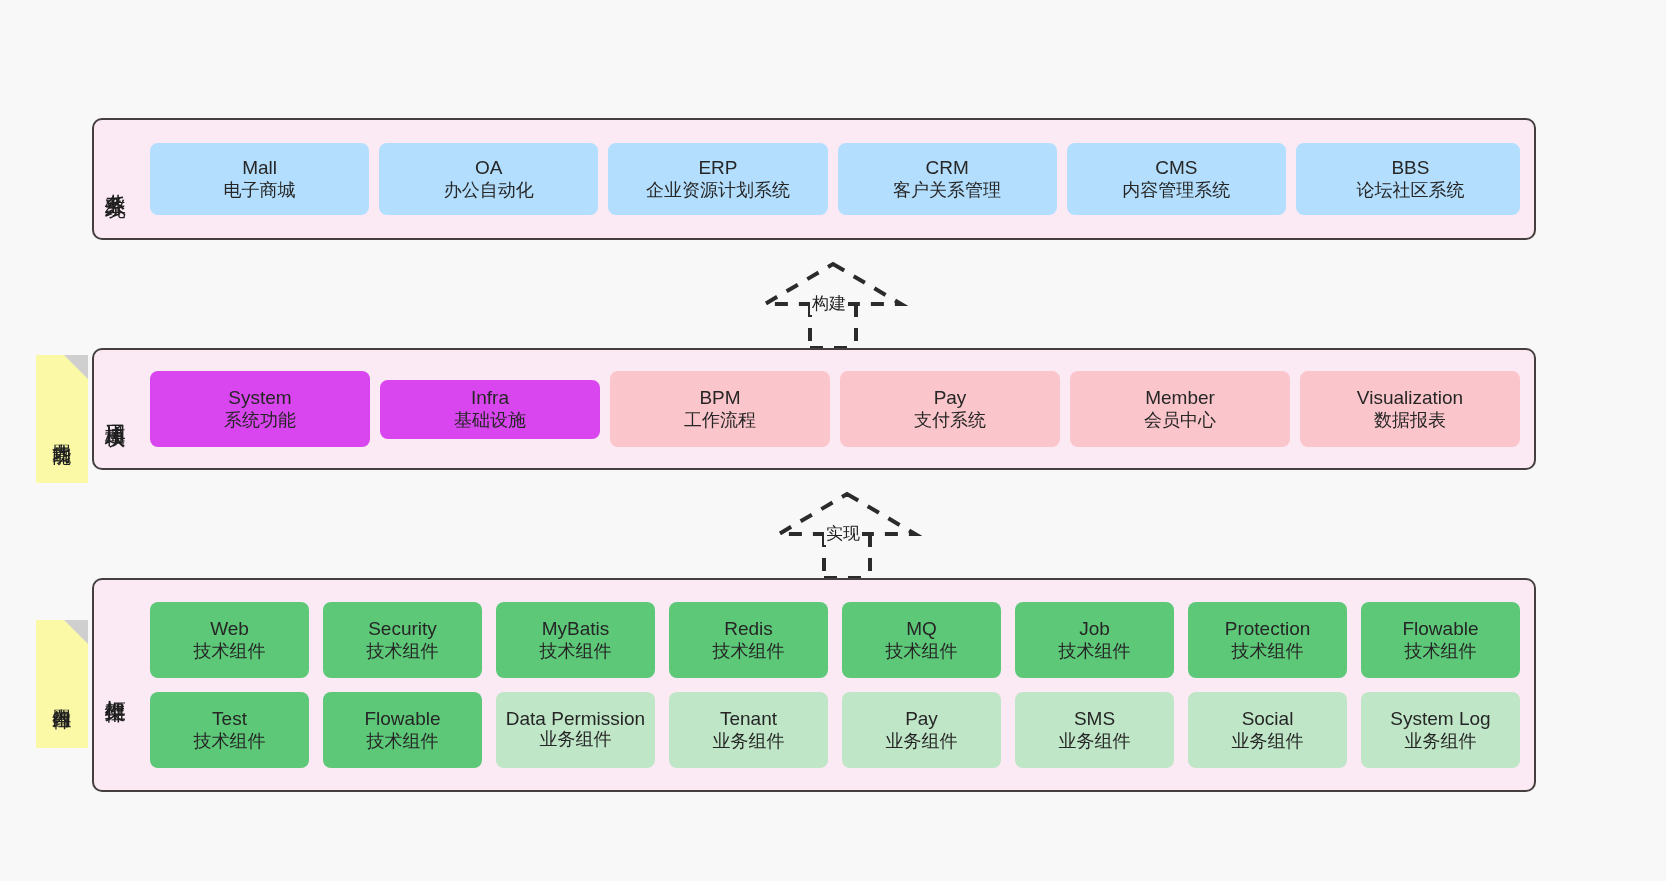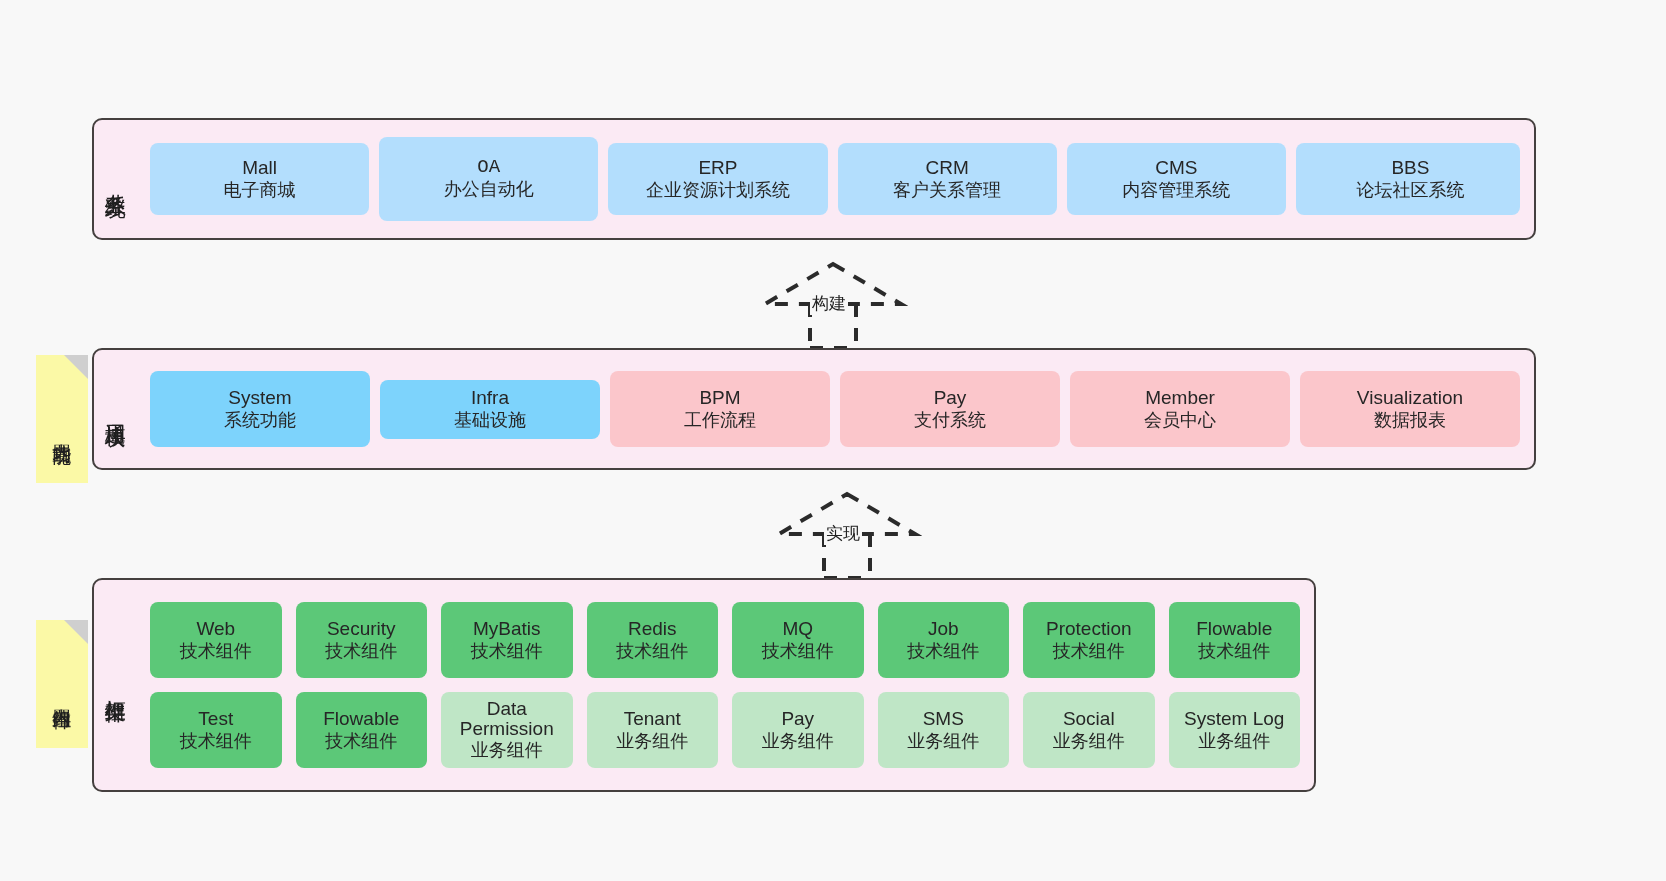--- a/index.html
+++ b/index.html
@@ -81,21 +81,21 @@
     line-height: 1.22;
     flex: 1 1 0;
   }
   .card .en {
     font-size: 19px;
   }
   .card .cn {
     font-size: 18px;
   }
   .card.blue  { background: #b3defd; }
-  .card.red   { background: #7dd3fc; text-align: center; }
+  .card.red   { background: #d946ef; text-align: center; }
   .card.pink  { background: #fbc6cb; }
   .card.green { background: #5cc878; }
   .card.lgreen{ background: #bfe6c6; }
 
   
   .note {
     position: absolute;
     background: #fbf9a6;
     display: flex;
     align-items: center;
@@ -139,21 +139,21 @@
 <div class="canvas">
 
   <div class="band" style="left:92px; top:118px; width:1444px; height:122px;">
     <div class="band-title">业务系统</div>
     <div class="band-body">
 
       <div class="card blue" style="height:72px;">
         <span class="en">Mall</span>
         <span class="cn">电子商城</span>
       </div>
-      <div class="card blue" style="height:84px;font-family:Liberation Mono, monospace;">
+      <div class="card blue" style="height:72px;">
         <span class="en">OA</span>
         <span class="cn">办公自动化</span>
       </div>
       <div class="card blue" style="height:72px;">
         <span class="en">ERP</span>
         <span class="cn">企业资源计划系统</span>
       </div>
       <div class="card blue" style="height:72px;">
         <span class="en">CRM</span>
         <span class="cn">客户关系管理</span>
@@ -227,21 +227,21 @@
       <line x1="52" y1="90" x2="98" y2="90" stroke="#2b2b2b" stroke-width="4" stroke-dasharray="13 11"></line>
     </svg>
     <span class="arrow-label" style="left:52px; top:34px;">实现</span>
   </div>
 
   <div class="note" style="left:36px; top:620px; width:52px; height:128px;">
     <span class="fold"></span>
     <span>内置组件</span>
   </div>
 
-  <div class="band" style="left:92px; top:578px; width:1224px; height:214px;">
+  <div class="band" style="left:92px; top:578px; width:1444px; height:214px;">
     <div class="band-title">框架组件</div>
     <div class="band-body two-rows">
 
       <div class="row">
         <div class="card green" style="height:76px;">
           <span class="en">Web</span>
           <span class="cn">技术组件</span>
         </div>
         <div class="card green" style="height:76px;">
           <span class="en">Security</span>

